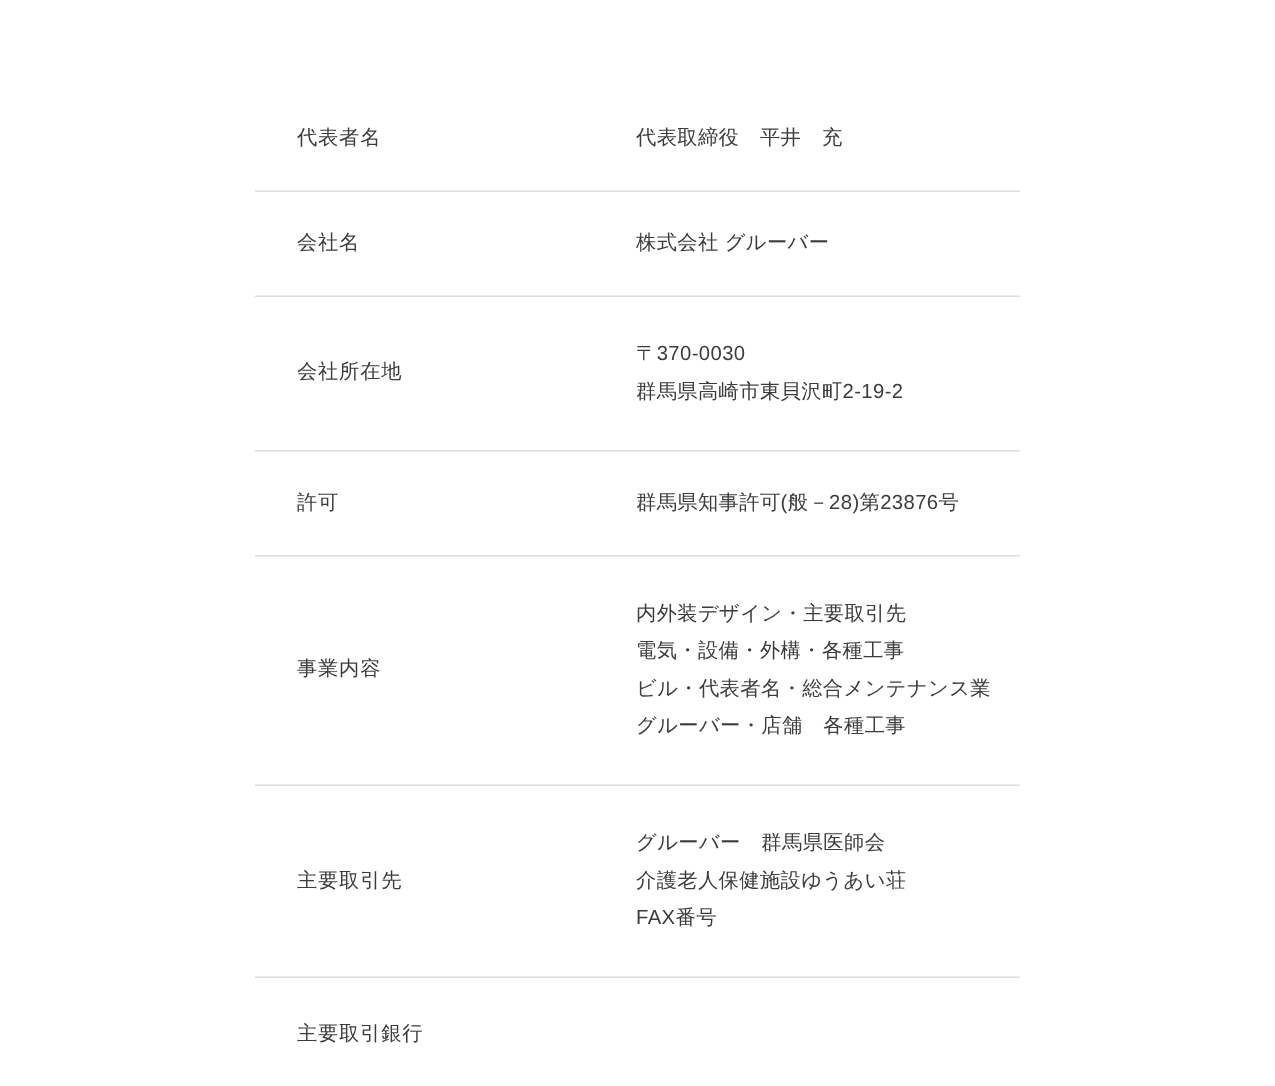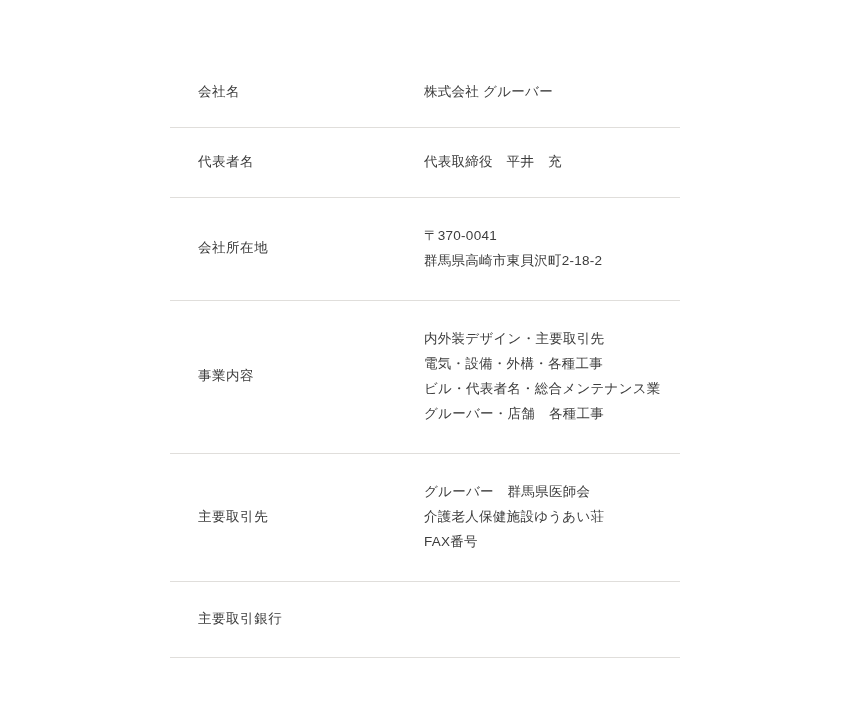--- a/index.html
+++ b/index.html
@@ -59,41 +59,49 @@
     white-space: pre;
   }
 </style>
 </head>
 <body>
 
 <div class="page">
   <table class="company-table">
     <tbody>
       <tr>
+        <th>代表者名</th>
+        <td>
+          <div class="cell-lines">
+            <div>代表取締役　平井　充</div>
+          </div>
+        </td>
+      </tr>
+      <tr>
         <th>会社名</th>
         <td>
           <div class="cell-lines">
             <div>株式会社 グルーバー</div>
           </div>
         </td>
       </tr>
-      <tr>
-        <th>代表者名</th>
-        <td>
-          <div class="cell-lines">
-            <div>代表取締役　平井　充</div>
-          </div>
-        </td>
-      </tr>
       <tr class="row-tall">
         <th>会社所在地</th>
         <td>
           <div class="cell-lines">
-            <div>〒370-0041</div>
-            <div>群馬県高崎市東貝沢町2-18-2</div>
+            <div>〒370-0030</div>
+            <div>群馬県高崎市東貝沢町2-19-2</div>
+          </div>
+        </td>
+      </tr>
+      <tr>
+        <th>許可</th>
+        <td>
+          <div class="cell-lines">
+            <div>群馬県知事許可(般－28)第23876号</div>
           </div>
         </td>
       </tr>
       <tr class="row-tall">
         <th>事業内容</th>
         <td>
           <div class="cell-lines">
             <div>内外装デザイン・主要取引先</div>
             <div>電気・設備・外構・各種工事</div>
             <div>ビル・代表者名・総合メンテナンス業</div>

